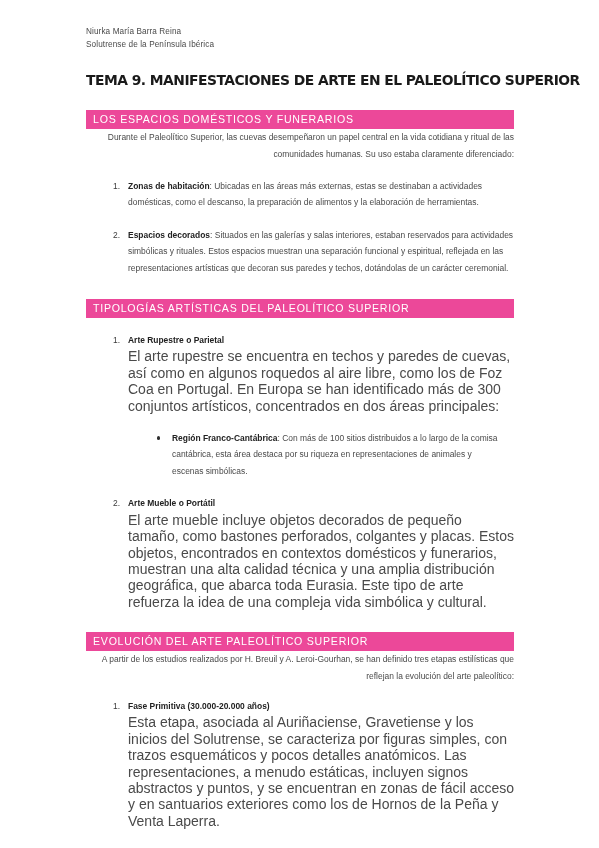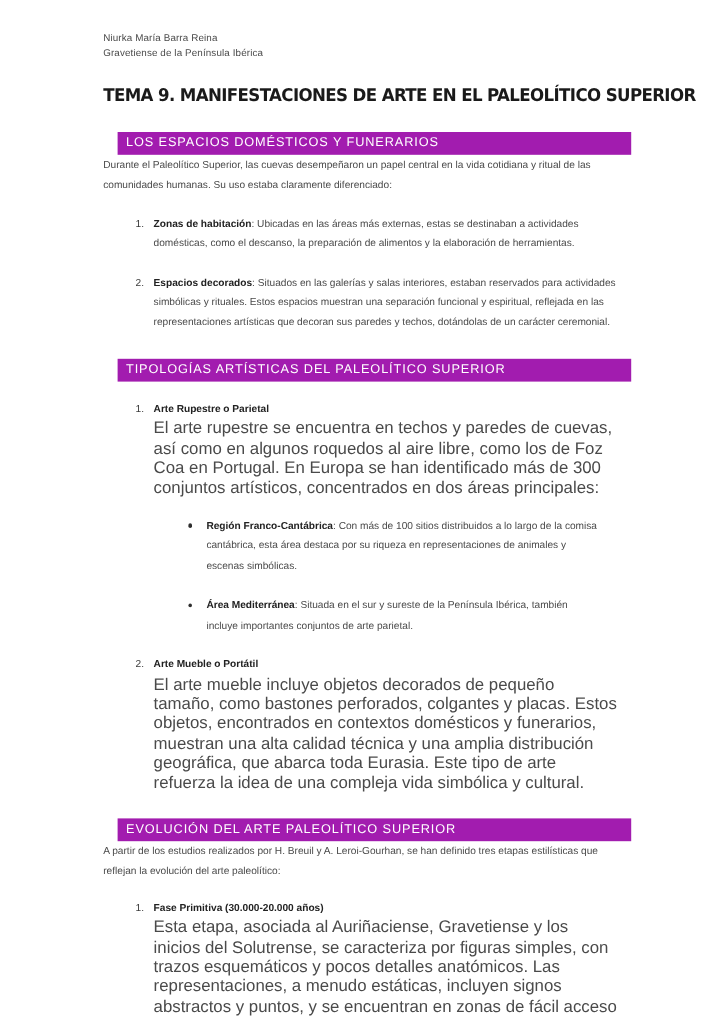--- a/index.html
+++ b/index.html
@@ -49,45 +49,44 @@
     line-height: 18px;
     letter-spacing: -0.55px;
     color: #1a1a1a;
     transform: scaleX(0.95);
     transform-origin: left center;
     white-space: nowrap;
   }
 
   
   .section-band {
-    background: #a21caf;
+    background: #ec4899;
     color: #ffffff;
     font-size: 10.6px;
     line-height: 19px;
     height: 19px;
     letter-spacing: 0.75px;
     padding: 0 0 0 7px;
     box-sizing: border-box;
     width: 428px;
     overflow: hidden;
     white-space: nowrap;
     font-weight: normal;
-    margin-left: 12px;
   }
   .sec-1 { margin-top: 21px; }
   .sec-2 { margin-top: 23px; }
   .sec-3 { margin-top: 22px; }
 
   
   p.body {
     margin: 0;
     font-size: 8.45px;
     line-height: 16.4px;
     color: #4a4a4a;
-    text-align: left;
+    text-align: right;
   }
   .p-after-band { margin-top: 12px; }
   .p-gap { margin-top: 14px; }
 
   
   ol.num-list {
     margin: 0;
     padding: 0;
     list-style: none;
   }
@@ -154,21 +153,21 @@
     text-align: center;
   }
 </style>
 </head>
 <body>
 
 <div class="page">
   <div class="content">
 
     <div class="meta-line">Niurka María Barra Reina</div>
-    <div class="meta-line">Gravetiense de la Península Ibérica</div>
+    <div class="meta-line">Solutrense de la Península Ibérica</div>
 
     <div class="doc-title">TEMA 9. MANIFESTACIONES DE ARTE EN EL PALEOLÍTICO SUPERIOR</div>
 
     <div class="section-band sec-1">LOS ESPACIOS DOMÉSTICOS Y FUNERARIOS</div>
 
     <p class="body p-after-band">Durante el Paleolítico Superior, las cuevas desempeñaron un papel central en la vida cotidiana y ritual de las comunidades humanas. Su uso estaba claramente diferenciado:</p>
 
     <ol class="num-list">
       <li class="li-gap-16">
         <span class="marker">1.</span>
@@ -189,24 +188,20 @@
         <span class="heading-item">Arte Rupestre o Parietal</span>
       </li>
     </ol>
     <p class="sub-para">El arte rupestre se encuentra en techos y paredes de cuevas, así como en algunos roquedos al aire libre, como los de Foz Coa en Portugal. En Europa se han identificado más de 300 conjuntos artísticos, concentrados en dos áreas principales:</p>
 
     <ul class="bullet-list ul-gap-15">
       <li>
         <span class="bdot"></span>
         <strong class="lead">Región Franco-Cantábrica</strong><span>: Con más de 100 sitios distribuidos a lo largo de la comisa cantábrica, esta área destaca por su riqueza en representaciones de animales y escenas simbólicas.</span>
       </li>
-      <li class="ul-gap-17">
-        <span class="bdot"></span>
-        <strong class="lead">Área Mediterránea</strong><span>: Situada en el sur y sureste de la Península Ibérica, también incluye importantes conjuntos de arte parietal.</span>
-      </li>
     </ul>
 
 
     <ol class="num-list">
       <li class="li-gap-14">
         <span class="marker">2.</span>
         <span class="heading-item">Arte Mueble o Portátil</span>
       </li>
     </ol>
     <p class="sub-para">El arte mueble incluye objetos decorados de pequeño tamaño, como bastones perforados, colgantes y placas. Estos objetos, encontrados en contextos domésticos y funerarios, muestran una alta calidad técnica y una amplia distribución geográfica, que abarca toda Eurasia. Este tipo de arte refuerza la idea de una compleja vida simbólica y cultural.</p>

